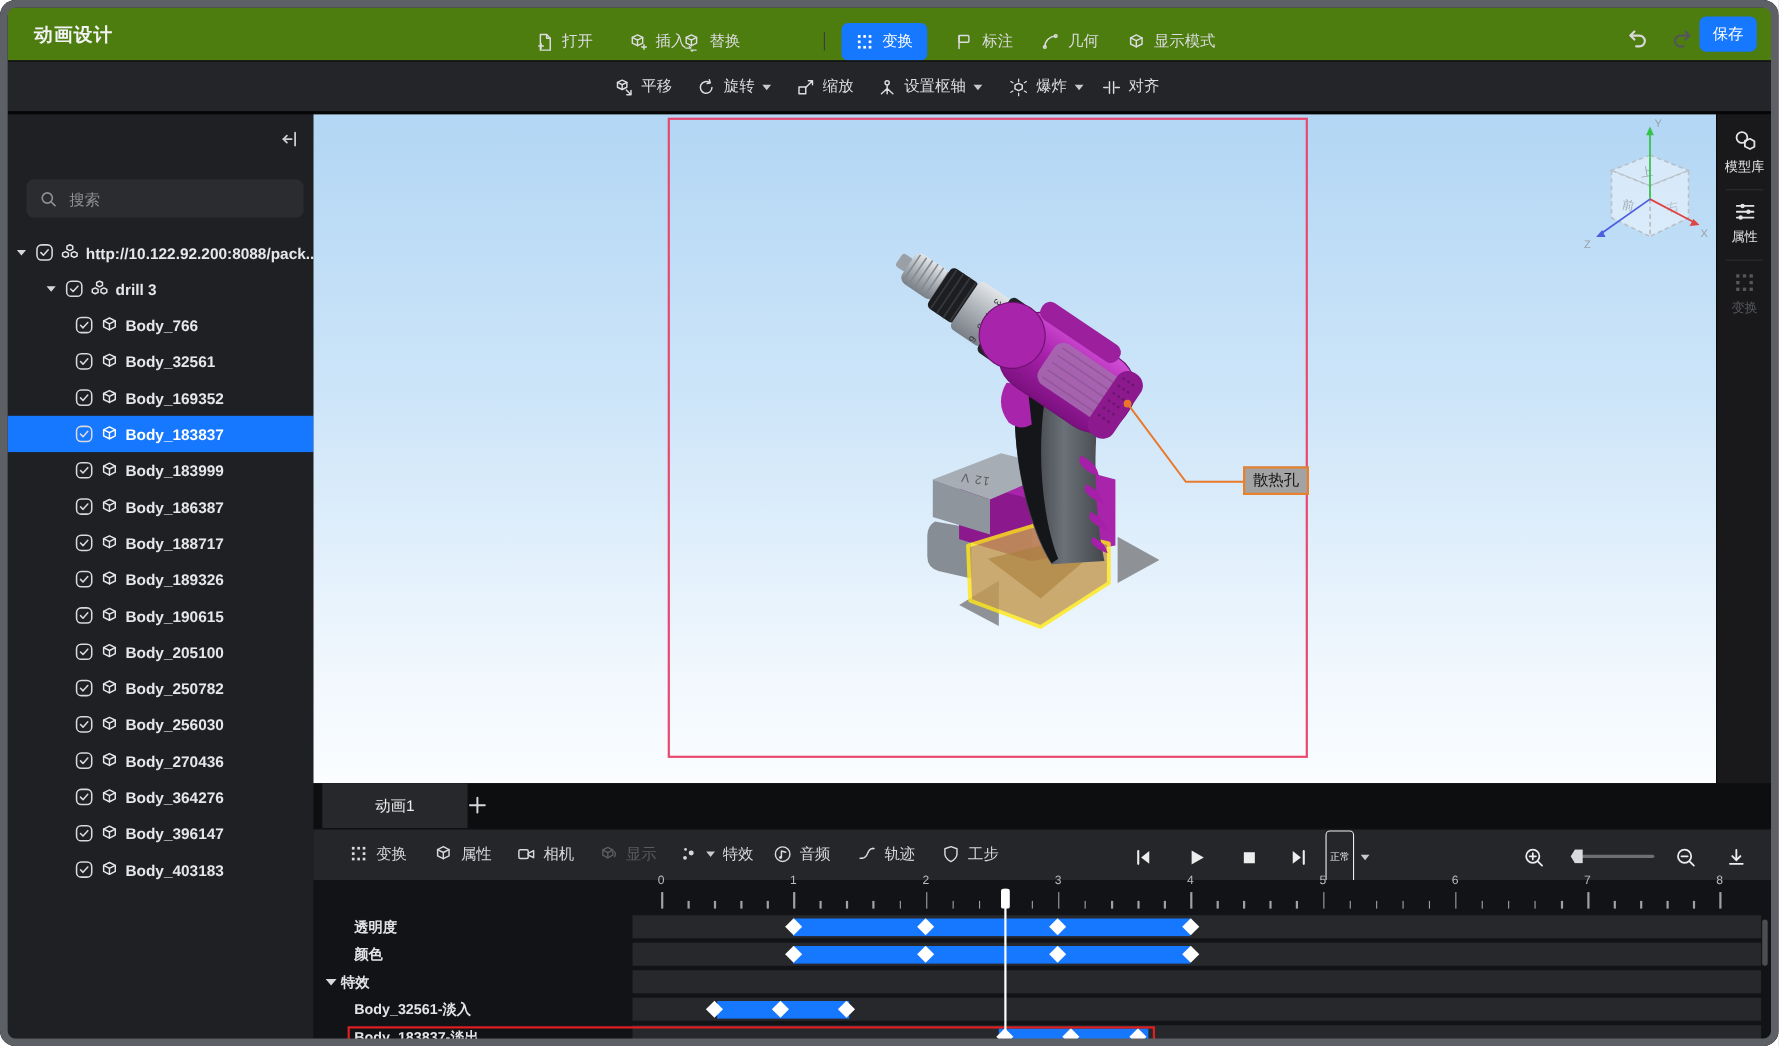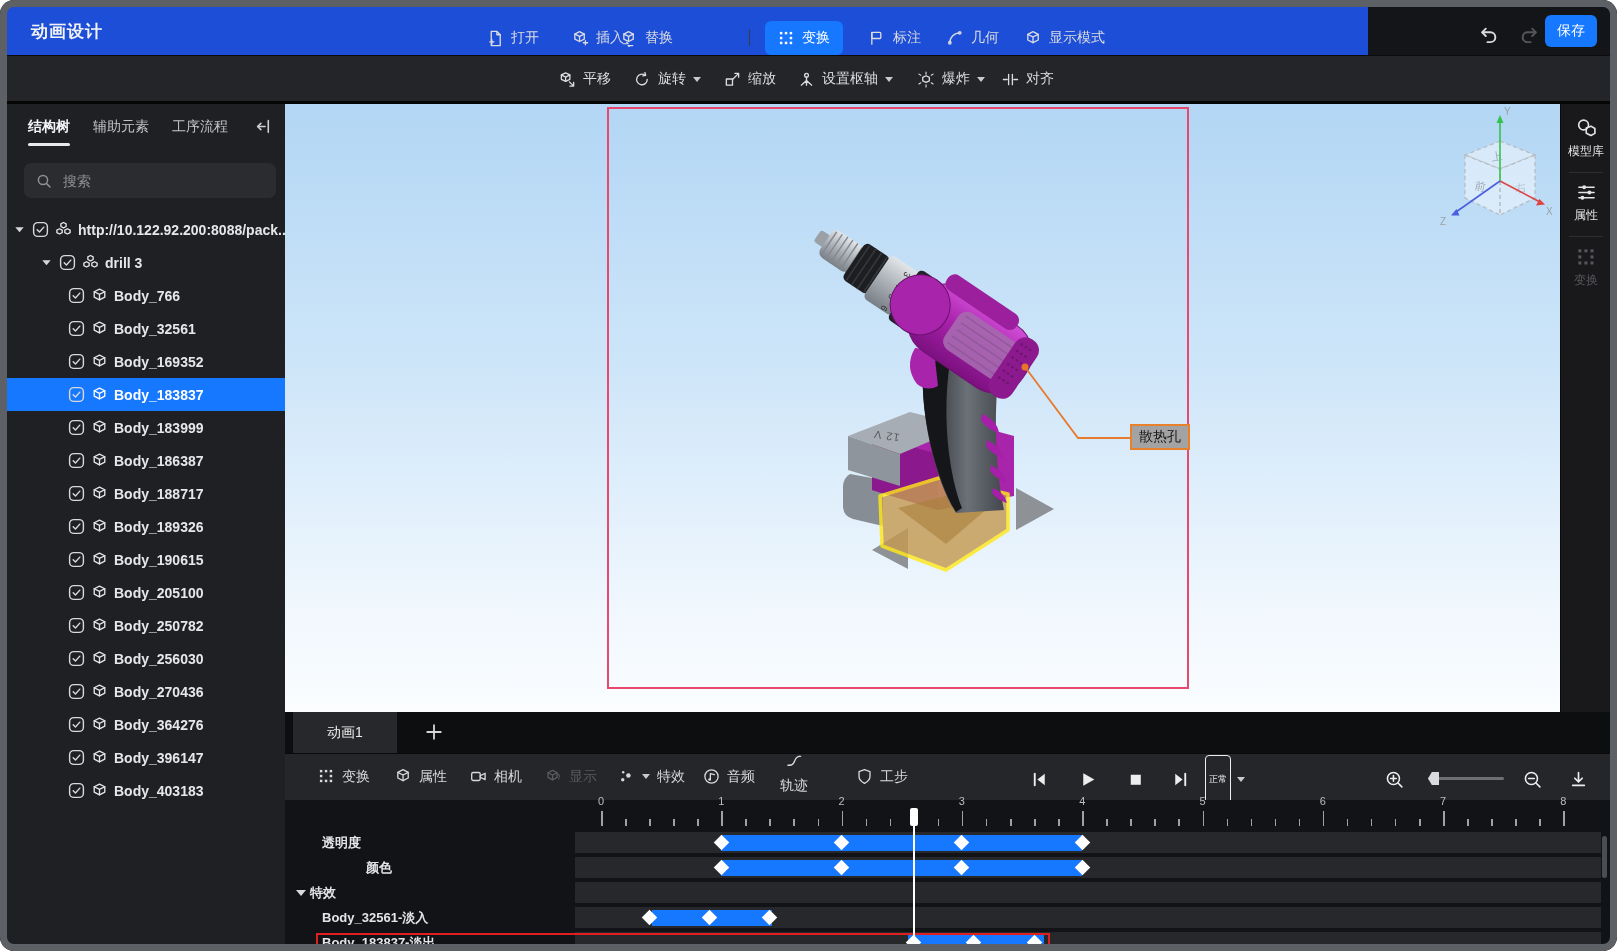--- a/index.html
+++ b/index.html
@@ -2,21 +2,21 @@
 <html style="--accent: #1677ff; --bar: #1677ff; --red: #e02020; --pink: #e9486e; --orange: #e8812c;"><head>
 <meta charset="utf-8">
 <style>
   html,body{margin:0;padding:0;background:#fff;}
   #app{position:relative;width:1617px;height:951px;border-radius:14px;overflow:hidden;
        background:#141518;font-family:"Liberation Sans","DejaVu Sans",sans-serif;
        -webkit-font-smoothing:antialiased;}
   .abs{position:absolute;}
   .frame{position:absolute;inset:0;border:7px solid #5d6064;border-radius:14px;pointer-events:none;z-index:90;}
   
-  #hdr1{left:7px;top:7px;width:1361px;height:48px;background:#1d4ed8;}
+  #hdr1{left:7px;top:7px;width:1603px;height:48px;background:#4d7c0f;}
   #hdr2{left:7px;top:55px;width:1603px;height:46px;background:#232528;border-top:1px solid #0c0c0d;}
   #hdr-sep{left:7px;top:101px;width:1603px;height:3px;background:#060607;}
   #app-title{left:24px;top:0;height:48px;color:#f2f3f5;font-size:17px;font-weight:bold;display:flex;align-items:center;letter-spacing:1px;}
   .tbi{top:7px;height:48px;display:flex;align-items:center;gap:7px;color:#dcdde0;font-size:14px;cursor:pointer;}
   .tbi.active{top:14px;height:34px;background:var(--accent,#1677ff);border-radius:6px;padding:0 13px;color:#fff;}
   .tbi2{top:0;height:46px;display:flex;align-items:center;gap:7px;color:#dcdde0;font-size:14px;cursor:pointer;}
   .caret{width:0;height:0;border-left:4.5px solid transparent;border-right:4.5px solid transparent;border-top:5px solid #c9cacd;display:inline-block;}
   .vsep{width:1px;height:17px;background:#3b3c3f;}
   #save-btn{left:1545px;top:15px;width:52px;height:32px;background:var(--accent,#1677ff);color:#fff;font-size:14px;
             border:none;border-radius:6px;display:flex;align-items:center;justify-content:center;cursor:pointer;}
@@ -41,21 +41,21 @@
   #viewport{left:285px;top:104px;width:1275px;height:608px;background:linear-gradient(180deg,#b2d6f4 0%,#cfe6f9 45%,#eef6fd 80%,#fbfdff 100%);}
   #camframe{left:607px;top:107px;width:578px;height:578px;border:2px solid var(--pink,#e9486e);}
   #anno-label{left:1130px;top:424px;background:#a3a3a3;border:2px solid var(--orange,#e8812c);color:#151515;font-size:14px;padding:2px 7px;cursor:pointer;}
   
   #rpanel{left:1560px;top:104px;width:50px;height:608px;background:#19191c;border-left:1px solid #0a0a0b;}
   .rsi{position:absolute;left:0;width:50px;display:flex;flex-direction:column;align-items:center;gap:4px;color:#e2e3e5;font-size:12px;cursor:pointer;}
   .rsi.dis{color:#55575b;}
   .rsep{position:absolute;left:8px;width:34px;height:1px;background:#2d2e31;}
   
   #tl-tabbar{left:285px;top:712px;width:1325px;height:41px;background:#0d0e10;}
-  #tl-tab{left:293px;top:712px;width:104px;height:41px;background:#27282b;color:#eceded;font-size:14px;display:flex;align-items:center;justify-content:center;cursor:pointer;}
+  #tl-tab{left:293px;top:712px;width:132px;height:41px;background:#27282b;color:#eceded;font-size:14px;display:flex;align-items:center;justify-content:center;cursor:pointer;}
   #tl-addtab{left:425px;top:723px;color:#d6d7d9;cursor:pointer;}
   #tl-toolbar{left:285px;top:753px;width:1325px;height:47px;background:#242629;border-top:1px solid #0a0a0b;}
   .tli{top:753px;height:47px;display:flex;align-items:center;gap:7px;color:#d8d9db;font-size:14px;cursor:pointer;}
   .tli.dis{color:#595b5f;}
   .pbtn{top:766px;width:26px;height:26px;display:flex;align-items:center;justify-content:center;color:#eceded;cursor:pointer;}
   #mode-btn{top:767px;left:1205px;height:24px;display:flex;align-items:center;gap:6px;color:#eceded;cursor:pointer;}
   #mode-box{border:1.5px solid #eceded;border-radius:4px;font-size:9px;padding:19px 3px;line-height:1;}
   #tl-slider{left:1428px;top:777px;width:76px;height:3px;background:#6d6f73;border-radius:2px;cursor:pointer;}
   #tl-slider .knob{position:absolute;left:0;top:-5px;width:11px;height:13px;background:#d9dadc;clip-path:polygon(0 50%,35% 0,100% 0,100% 100%,35% 100%);}
   #tl-body{left:285px;top:800px;width:1325px;height:144px;background:#121316;}
@@ -229,25 +229,20 @@
               <path d="M7 3.5v11M11 3.5v11"></path>
             </svg>
           </span>
           <span>对齐</span>
         </div>
       </div>
     </div>
   <div class="abs" id="hdr-sep"></div>
 
   <div class="abs" id="lpanel">
-    <div class="abs" id="ltabs">
-        <div class="ltab active">结构树</div>
-        <div class="ltab">辅助元素</div>
-        <div class="ltab">工序流程</div>
-      </div>
     <span class="abs" id="collapse-btn">
       <svg width="17" height="17" viewBox="0 0 16 16" fill="none" stroke="currentColor" stroke-width="1.5" stroke-linecap="round" stroke-linejoin="round">
           <path d="M12.5 2.5v11"></path>
           <path d="M9.5 8H2.5"></path>
           <path d="M5.5 5 2.5 8l3 3"></path>
         </svg>
     </span>
     <div class="abs" id="searchbox">
       <span>
         <svg width="16" height="16" viewBox="0 0 16 16" fill="none" stroke="currentColor" stroke-width="1.5" stroke-linecap="round">
@@ -764,21 +759,21 @@
       <div class="abs tli" style="left: 703px;">
         <span>
           <svg width="17" height="17" viewBox="0 0 18 18" fill="none" stroke="currentColor" stroke-width="1.4" stroke-linecap="round" stroke-linejoin="round">
             <circle cx="9" cy="9" r="7"></circle>
             <path d="M7.8 12.2V6l4.2 1.1"></path>
             <circle cx="7" cy="12.2" r="1.4" fill="currentColor" stroke="none"></circle>
           </svg>
         </span>
         <span>音频</span>
       </div>
-      <div class="abs tli" style="left: 780px; flex-direction: column;">
+      <div class="abs tli" style="left: 780px;">
         <span>
           <svg width="17" height="17" viewBox="0 0 18 18" fill="none" stroke="currentColor" stroke-width="1.4" stroke-linecap="round" stroke-linejoin="round">
             <path d="M14.5 3.5c-7 0-3.5 9.5-10.5 9.5"></path>
             <path d="M2 13h2M14 3.5h1.5"></path>
           </svg>
         </span>
         <span>轨迹</span>
       </div>
       <div class="abs tli" style="left: 856px;">
         <span>
@@ -891,21 +886,21 @@
       <div class="abs tick" style="left: 1539.34px; top: 819px; height: 7px;"></div>
       <div class="abs tick" style="left: 1563.4px; top: 811px; height: 15px;"></div>
       <div class="lane" style="top: 832px; height: 21px; width: 1026px; left: 575px;"></div>
       <div class="tl-label" style="top: 842.5px; left: 322px;">透明度</div>
       <div class="abs bar" style="left: 721.3px; width: 360.9px; top: 834.5px;"></div>
       <div class="kf" style="left: 715.8px; top: 837px; position: absolute;"></div>
       <div class="kf" style="left: 836.1px; top: 837px; position: absolute;"></div>
       <div class="kf" style="left: 956.4px; top: 837px; position: absolute;"></div>
       <div class="kf" style="left: 1076.7px; top: 837px; position: absolute;"></div>
       <div class="lane" style="top: 857px; height: 21px; width: 1026px; left: 575px;"></div>
-      <div class="tl-label" style="top: 867.5px; left: 322px; margin-left: 44px;">颜色</div>
+      <div class="tl-label" style="top: 867.5px; left: 322px;">颜色</div>
       <div class="abs bar" style="left: 721.3px; width: 360.9px; top: 859.5px;"></div>
       <div class="kf" style="left: 715.8px; top: 862px; position: absolute;"></div>
       <div class="kf" style="left: 836.1px; top: 862px; position: absolute;"></div>
       <div class="kf" style="left: 956.4px; top: 862px; position: absolute;"></div>
       <div class="kf" style="left: 1076.7px; top: 862px; position: absolute;"></div>
       <div class="lane" style="top: 882px; height: 21px; width: 1026px; left: 575px;"></div>
       <div class="tl-label" style="top: 892.5px; left: 296px;"><span class="grp-caret"></span><span>特效</span></div>
       <div class="lane" style="top: 907px; height: 21px; width: 1026px; left: 575px;"></div>
       <div class="tl-label" style="top: 917.5px; left: 322px;">Body_32561-淡入</div>
       <div class="abs bar" style="left: 651.526px; width: 120.3px; top: 909.5px;"></div>

